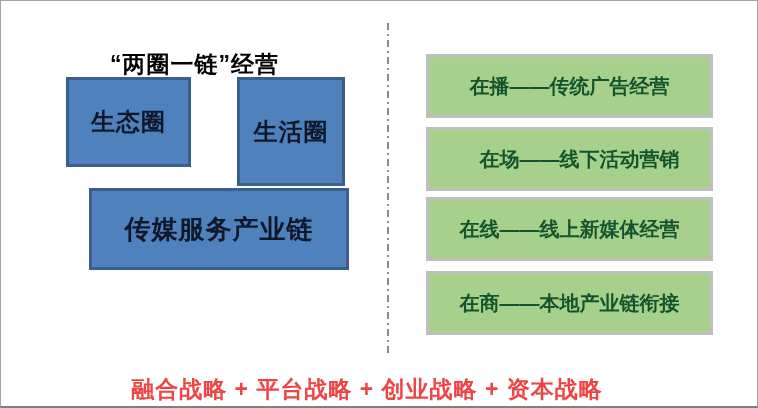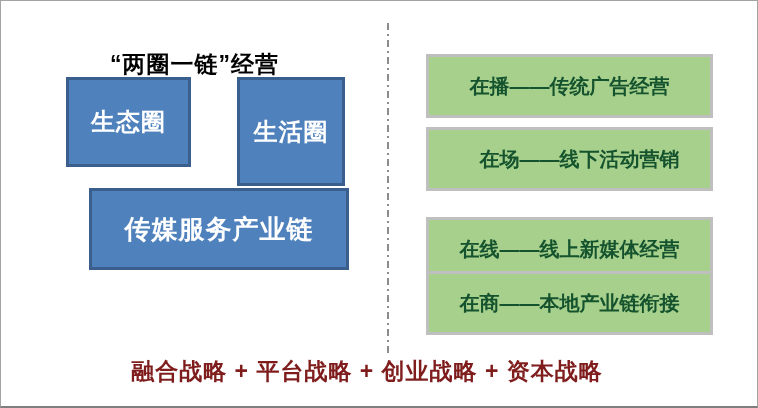--- a/index.html
+++ b/index.html
@@ -42,21 +42,21 @@
       transparent 7px, transparent 11px,
       #8c8c8c 11px, #8c8c8c 13px,
       transparent 13px, transparent 17px
     );
   }
   .blue-box {
     position: absolute;
     box-sizing: border-box;
     background: #4F81BD;
     border: 3px solid #3A5F8C;
-    color: #ffffff;
+    color: #0f172a;
     font-weight: bold;
     display: flex;
     align-items: center;
     justify-content: center;
     text-align: center;
     letter-spacing: 1px;
   }
   .box-eco   { left: 65px;  top: 76px;  width: 125px; height: 90px; font-size: 24px; }
   .box-life  { left: 236px; top: 76px;  width: 108px; height: 109px; font-size: 24px; }
   .box-chain { left: 88px;  top: 187px; width: 260px; height: 82px; font-size: 26px; }
@@ -71,31 +71,31 @@
     color: #14532d;
     font-weight: bold;
     font-size: 20px;
     display: flex;
     align-items: center;
     justify-content: center;
     text-align: center;
   }
   .green-1 { top: 53px; }
   .green-2 { top: 126px; padding-left: 20px; }
-  .green-3 { top: 196px; margin-top: 20px; }
+  .green-3 { top: 196px; }
   .green-4 { top: 270px; text-align: center; }
   .footer-line {
     position: absolute;
     left: 0;
-    top: 356px;
+    top: 374px;
     width: 732px;
     text-align: center;
     font-size: 23px;
     font-weight: bold;
-    color: #7f1d1d;
+    color: #ef4444;
     letter-spacing: 1px;
     line-height: 28px;
   }
 </style>
 </head>
 <body>
 
 <div class="canvas">
 
   <div class="section-title left-title">“两圈一链”经营</div>

